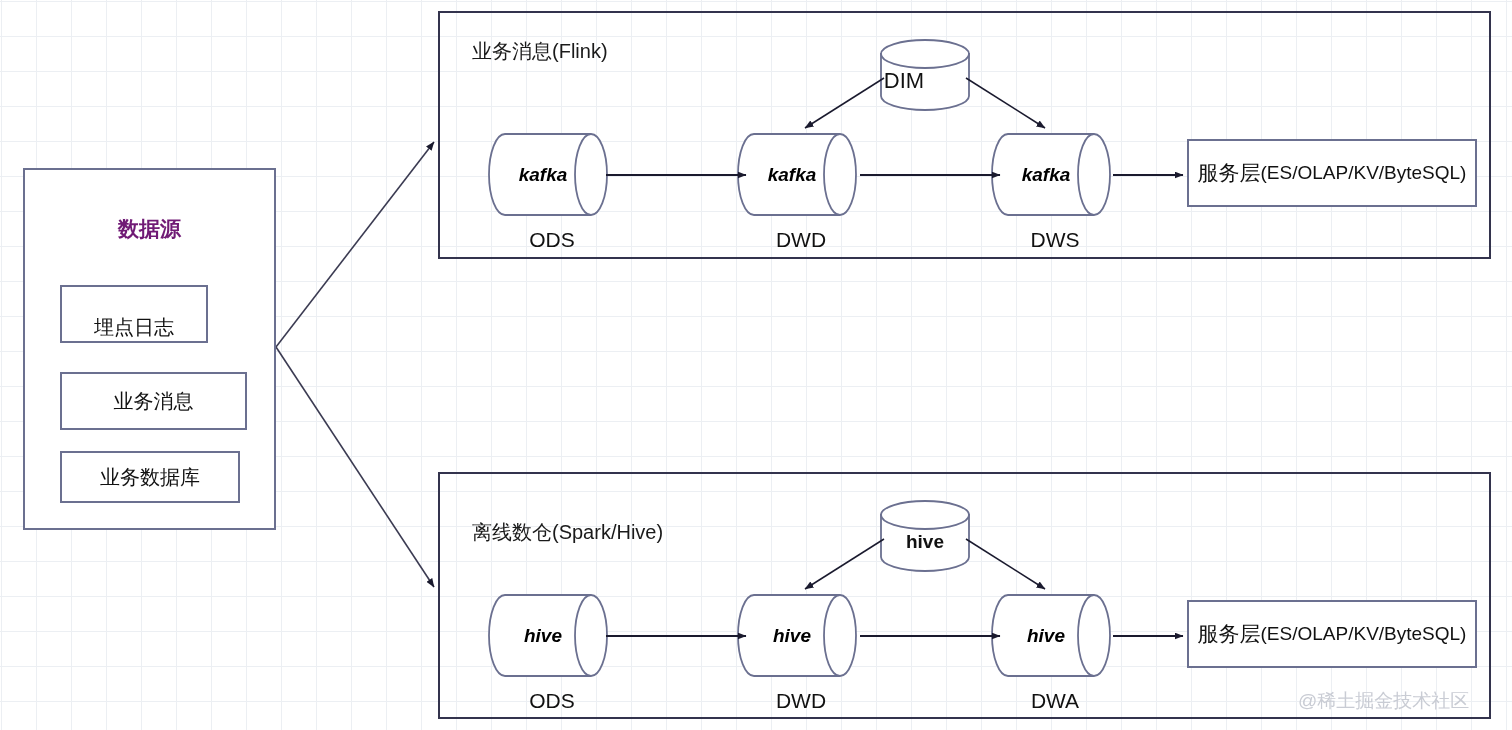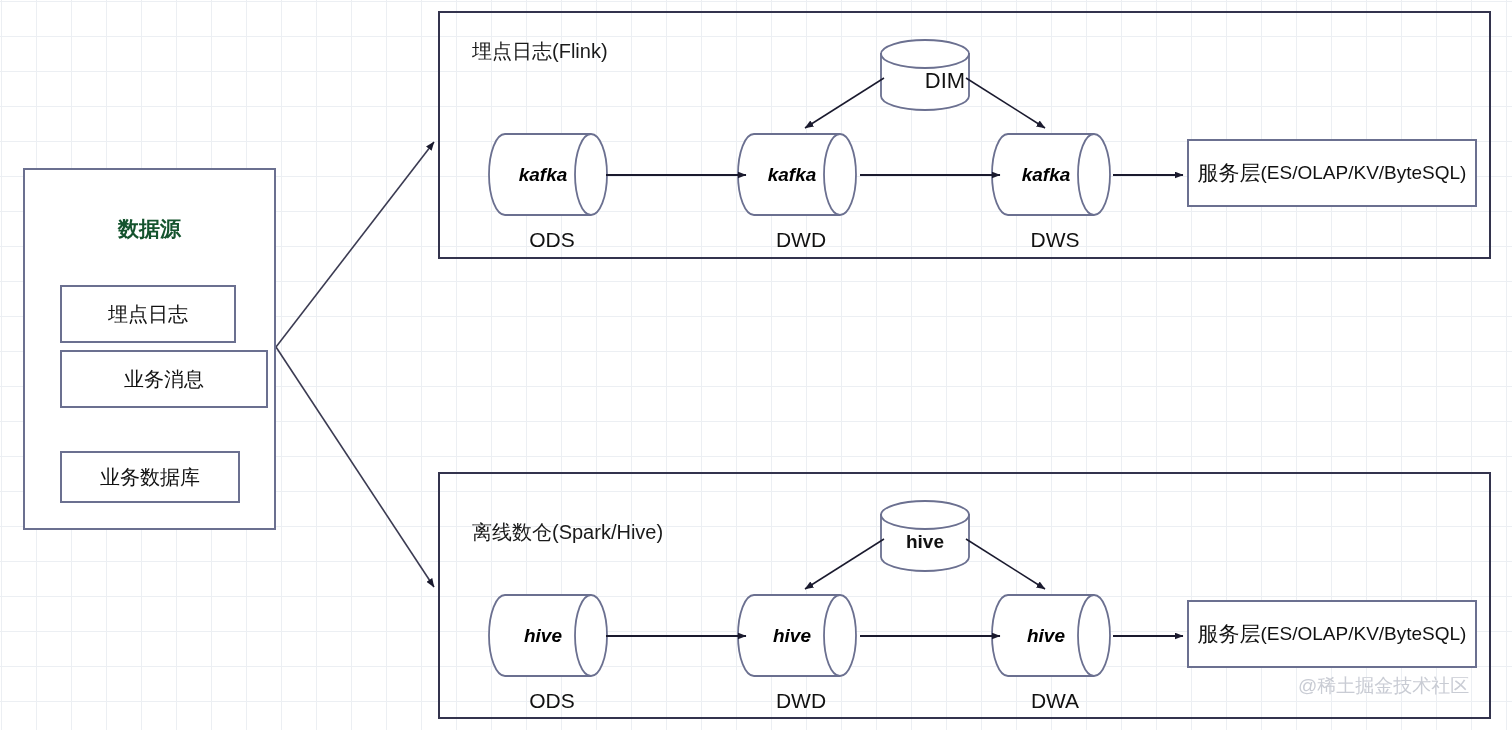--- a/index.html
+++ b/index.html
@@ -48,21 +48,21 @@
   .panel-title {
     position: absolute;
     color: #1a1a1a;
     font-size: 20px;
     white-space: nowrap;
   }
   .src-title {
     position: absolute;
     font-size: 21px;
     font-weight: bold;
-    color: #14532d;
+    color: #701a75;
     white-space: nowrap;
     left: 0; right: 0;
     text-align: center;
   }
   .src-item {
     position: absolute;
     box-sizing: border-box;
     border: 2px solid #6b7090;
     background: #ffffff;
     display: flex;
@@ -172,34 +172,34 @@
       <line x1="860" y1="636" x2="1000" y2="636" marker-end="url(#arrowhead)"></line>
       <line x1="1113" y1="636" x2="1183" y2="636" marker-end="url(#arrowhead)"></line>
       <line x1="884" y1="539" x2="805" y2="589" stroke-width="1.5" marker-end="url(#arrowhead)"></line>
       <line x1="966" y1="539" x2="1045" y2="589" stroke-width="1.5" marker-end="url(#arrowhead)"></line>
     </g>
   </svg>
 
   <div class="box" style="left:23px; top:168px; width:253px; height:362px;">
     <div class="src-title" style="top:45px;">数据源</div>
   </div>
-  <div class="src-item" style="left:60px; top:285px; width:176px; height:58px;">
+  <div class="src-item" style="left:60px; top:285px; width:148px; height:58px;align-items:flex-end;">
     <span>埋点日志</span>
   </div>
-  <div class="src-item" style="left:60px; top:350px; width:208px; height:58px;">
+  <div class="src-item" style="left:60px; top:372px; width:187px; height:58px;">
     <span>业务消息</span>
   </div>
   <div class="src-item" style="left:60px; top:451px; width:180px; height:52px;">
     <span>业务数据库</span>
   </div>
 
   <div class="panel" style="left:438px; top:11px; width:1053px; height:248px;"></div>
-  <div class="panel-title" style="left:472px; top:38px;">埋点日志(Flink)</div>
-
-  <div class="dim-label" style="left:902px; top:68px; width:86px;">DIM</div>
+  <div class="panel-title" style="left:472px; top:38px;">业务消息(Flink)</div>
+
+  <div class="dim-label" style="left:861px; top:68px; width:86px;">DIM</div>
 
   <div class="cyl-label" style="left:493px; top:164px; width:100px;">kafka</div>
   <div class="stage-label" style="left:496px; top:228px; width:112px;">ODS</div>
 
   <div class="cyl-label" style="left:742px; top:164px; width:100px;">kafka</div>
   <div class="stage-label" style="left:745px; top:228px; width:112px;">DWD</div>
 
   <div class="cyl-label" style="left:996px; top:164px; width:100px;">kafka</div>
   <div class="stage-label" style="left:999px; top:228px; width:112px;">DWS</div>
 
@@ -220,15 +220,15 @@
   <div class="stage-label" style="left:745px; top:689px; width:112px;">DWD</div>
 
   <div class="cyl-label" style="left:996px; top:625px; width:100px;">hive</div>
   <div class="stage-label" style="left:999px; top:689px; width:112px;">DWA</div>
 
   <div class="svc-box" style="left:1187px; top:600px; width:290px; height:68px;">
     <div class="svc-l1">服务层</div>
     <div class="svc-l2">(ES/OLAP/KV/ByteSQL)</div>
   </div>
 
-  <div class="watermark" style="left:1298px; top:673px;">@稀土掘金技术社区</div>
+  <div class="watermark" style="left:1298px; top:688px;">@稀土掘金技术社区</div>
 
 </div>
 
 </body></html>

